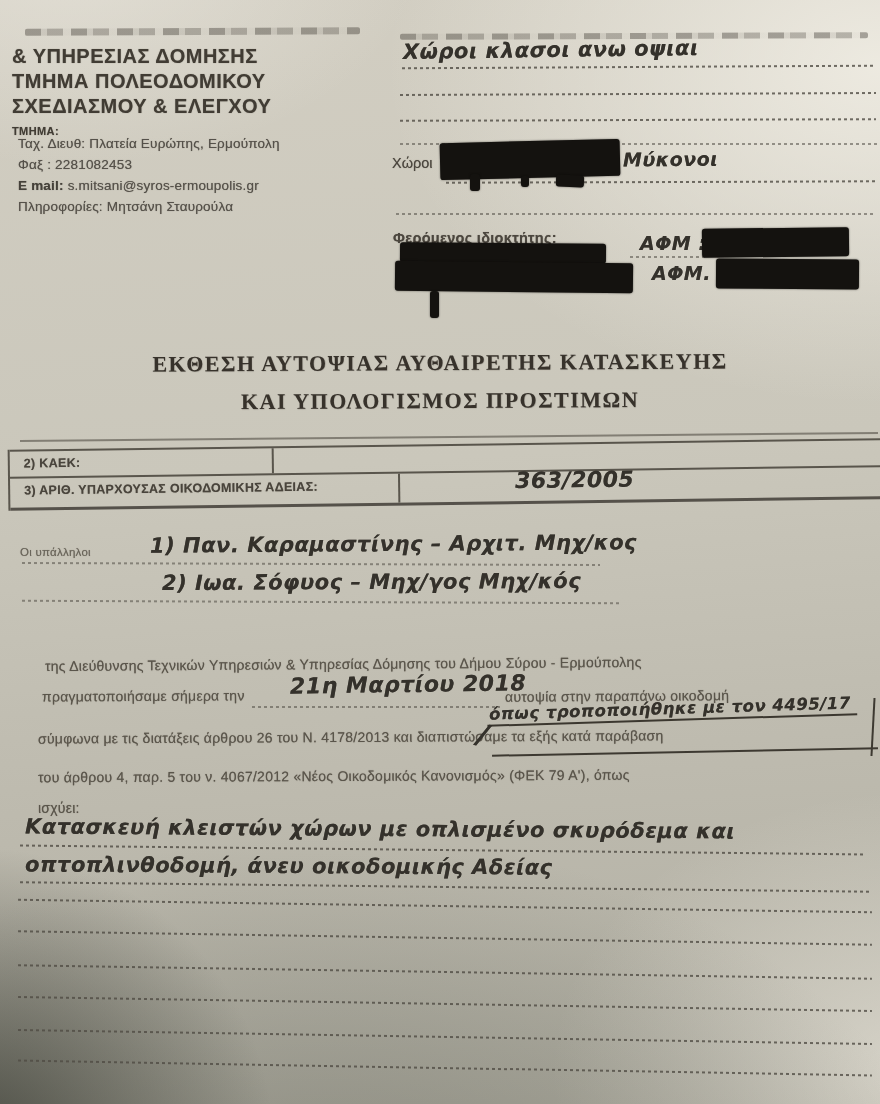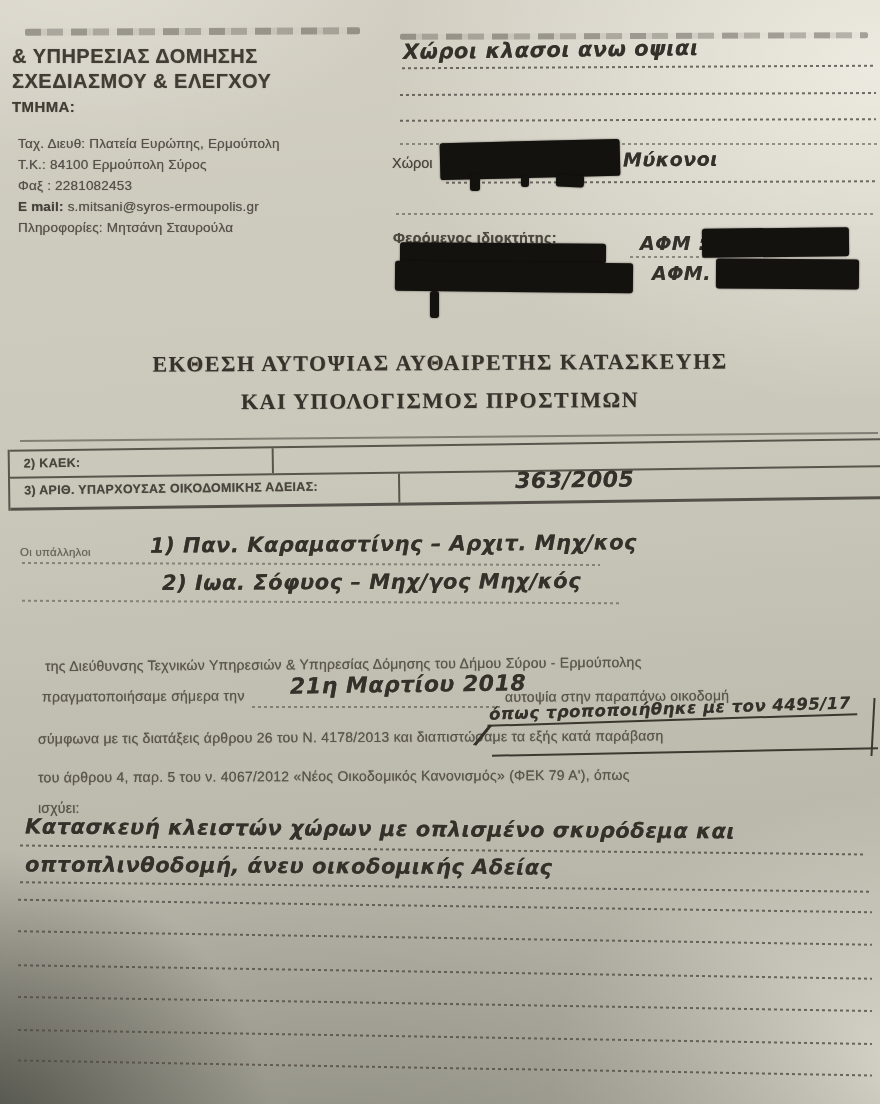--- a/index.html
+++ b/index.html
@@ -11,21 +11,21 @@
       radial-gradient(ellipse 900px 650px at 38% 118%, rgba(84,86,76,0.5), rgba(84,86,76,0) 72%),
       radial-gradient(ellipse 760px 520px at 100% 6%, rgba(242,239,230,0.85), rgba(242,239,230,0) 65%),
       radial-gradient(ellipse 520px 400px at 104% 97%, rgba(238,234,224,0.6), rgba(238,234,224,0) 70%),
       radial-gradient(ellipse 500px 300px at 8% -4%, rgba(238,235,227,0.55), rgba(238,235,227,0) 70%),
       linear-gradient(176deg,#d2cec2 0%,#cac7bb 42%,#bdbaae 70%,#b0aea2 100%);
   }
   .abs{position:absolute;}
   
   .dept{font-weight:bold;font-size:20px;line-height:25px;letter-spacing:.5px;color:#413c34;
         text-shadow:0 0 1px rgba(60,54,46,.55);}
-  .dept .small{font-size:15px;letter-spacing:.4px;}
+  .dept .small{font-size:11px;letter-spacing:.4px;}
   .addr{font-size:13.5px;line-height:21px;color:#55514a;letter-spacing:.2px;
         text-shadow:0 0 .8px rgba(80,75,65,.7);}
   .addr .bold{font-weight:bold;color:#45413a;}
   .typed{font-size:14px;color:#5a554b;letter-spacing:.25px;text-shadow:0 0 .8px rgba(86,80,70,.75);}
   .typed-sm{font-size:14.5px;color:#4b463e;text-shadow:0 0 .8px rgba(80,74,64,.7);}
   .title-line{width:880px;text-align:center;font-family:"Liberation Serif",serif;font-weight:bold;
         font-size:22px;letter-spacing:1.5px;color:#37322b;text-shadow:.4px .4px .8px rgba(40,35,28,.35);}
   
   .hand{font-family:"DejaVu Sans",sans-serif;font-style:italic;font-weight:bold;color:#34312b;
         letter-spacing:.5px;white-space:nowrap;text-shadow:0 0 .5px rgba(40,36,30,.6);}
@@ -50,27 +50,27 @@
 </style>
 </head>
 <body>
 
 <div class="page">
 
   <div class="abs smudge" style="left:25px;top:28px;width:335px;transform:rotate(-.3deg);"></div>
 
   <div class="abs dept" style="left:12px;top:44px;">
     <div>&amp; ΥΠΗΡΕΣΙΑΣ ΔΟΜΗΣΗΣ</div>
+    <div>ΤΜΗΜΑ ΠΟΛΕΟΔΟΜΙΚΟΥ</div>
     <div>ΣΧΕΔΙΑΣΜΟΥ &amp; ΕΛΕΓΧΟΥ</div>
     <div class="small">ΤΜΗΜΑ:</div>
   </div>
 
   <div class="abs addr" style="left:18px;top:133px;">
     <div>Ταχ. Διευθ: Πλατεία Ευρώπης, Ερμούπολη</div>
-    <div>Τ.Κ.: 84100 Ερμούπολη Σύρος</div>
     <div>Φαξ : 2281082453</div>
     <div>
       <span class="bold">E mail:</span>
       <span>s.mitsani@syros-ermoupolis.gr</span>
     </div>
     <div>Πληροφορίες: Μητσάνη Σταυρούλα</div>
   </div>
 
   <div class="abs smudge" style="left:400px;top:33px;width:468px;height:6px;transform:rotate(-.2deg);"></div>
 

